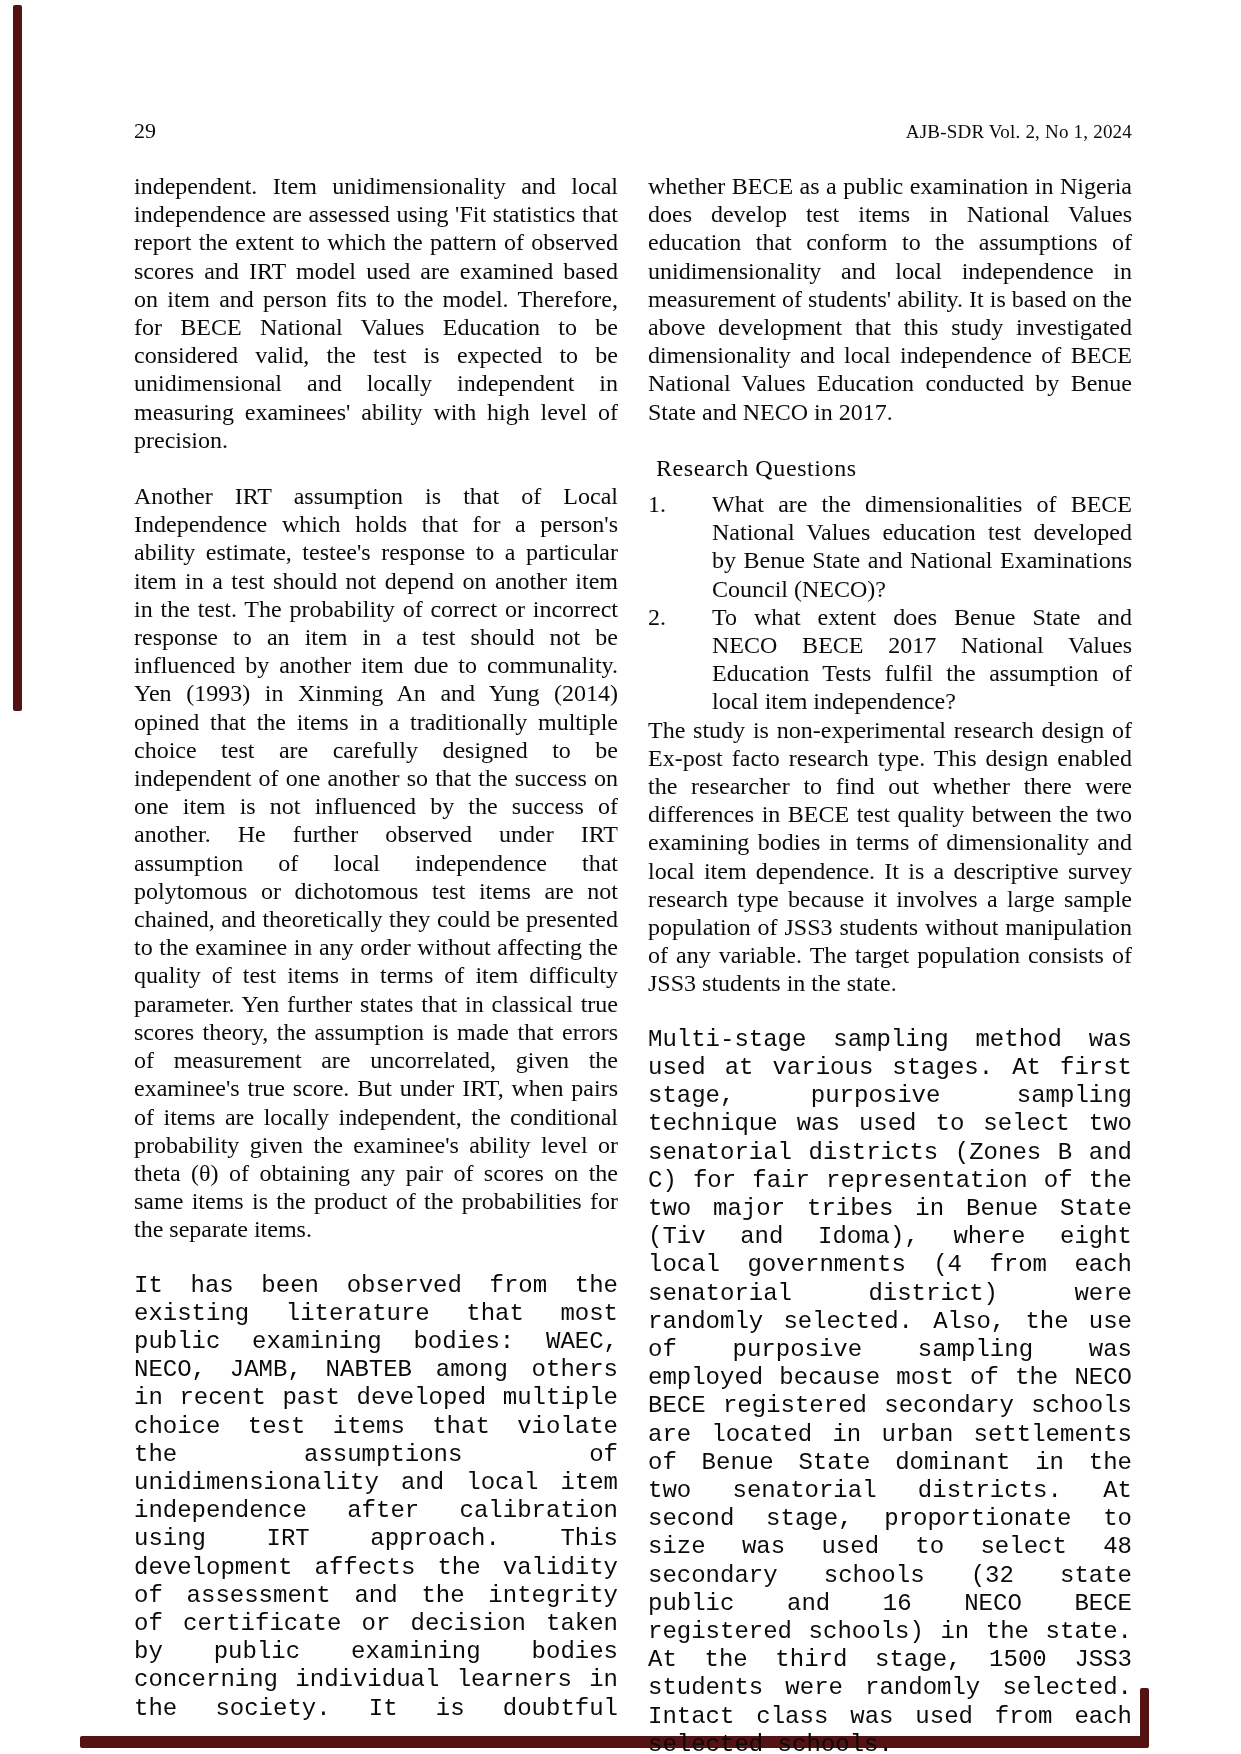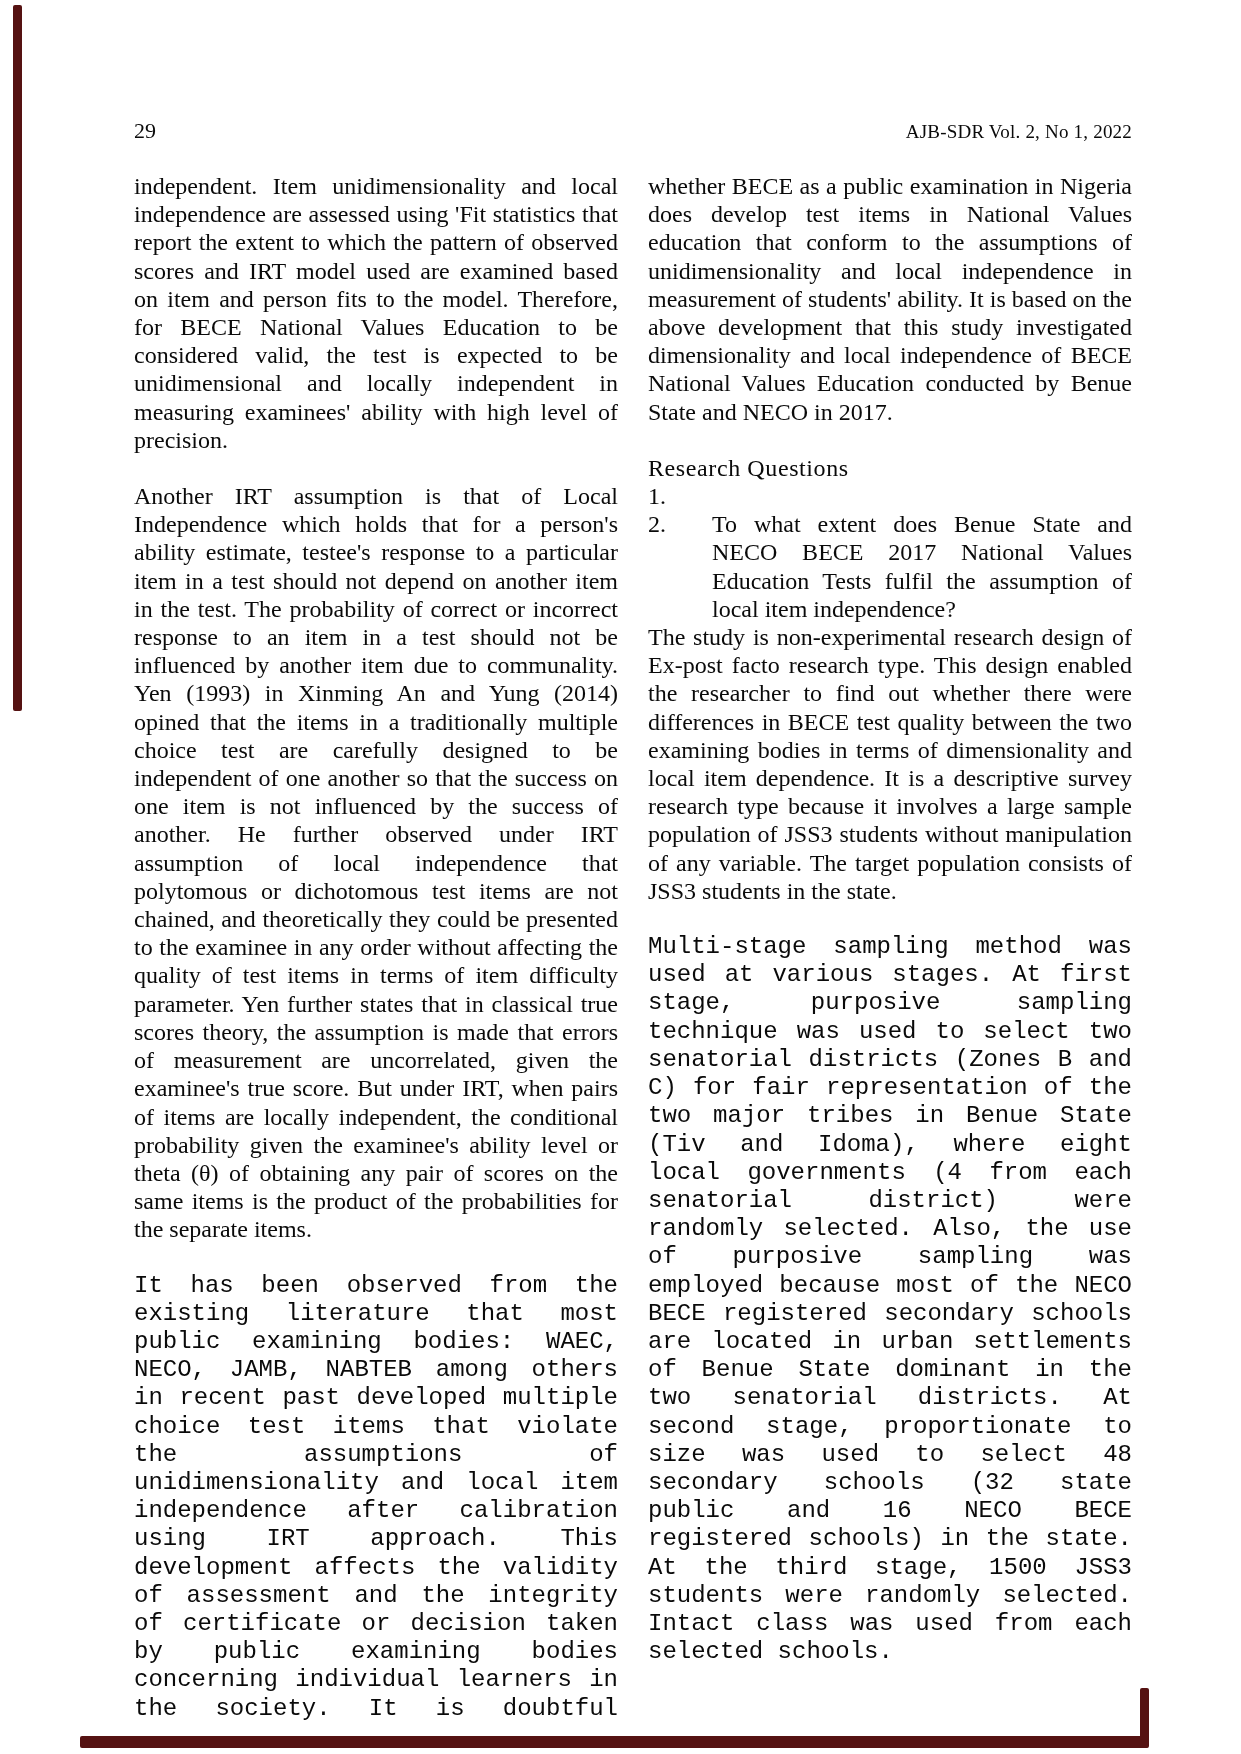--- a/index.html
+++ b/index.html
@@ -50,57 +50,58 @@
     font-size: 24px;
     line-height: 28.2px;
     text-align: justify;
   }
   .col p { margin: 0 0 28px 0; }
   .col p:last-child { margin-bottom: 0; font-family: Liberation Mono, monospace; }
   p.continues { text-align-last: justify; }
 
   .section-heading {
     letter-spacing: 0.6px;
-    margin: 0;
+    margin: 8px;
     text-align: left;
   }
   .heading-gap-above { margin-top: 28px; }
 
   .rq-list { margin: 0 0 0 0; }
   .rq-item { display: flex; }
   .rq-num  { width: 64px; flex: none; text-align: left; }
   .rq-text { flex: 1; text-align: justify; }
 </style>
 </head>
 <body>
 
 <div class="scan-mark scan-left"></div>
 <div class="scan-mark scan-bottom"></div>
 <div class="scan-mark scan-right"></div>
 
 <div class="page-header">
   <span class="page-number">29</span>
-  <span class="journal-ref">AJB-SDR Vol. 2, No 1, 2022</span>
+  <span class="journal-ref">AJB-SDR Vol. 2, No 1, 2024</span>
 </div>
 
 <div class="content">
 
   <div class="col">
     <p>independent. Item unidimensionality and local independence are assessed using 'Fit statistics that report the extent to which the pattern of observed scores and IRT model used are examined based on item and person fits to the model. Therefore, for BECE National Values Education to be considered valid, the test is expected to be unidimensional and locally independent in measuring examinees' ability with high level of precision.</p>
     <p>Another IRT assumption is that of Local Independence which holds that for a person's ability estimate, testee's response to a particular item in a test should not depend on another item in the test. The probability of correct or incorrect response to an item in a test should not be influenced by another item due to communality. Yen (1993) in Xinming An and Yung (2014) opined that the items in a traditionally multiple choice test are carefully designed to be independent of one another so that the success on one item is not influenced by the success of another. He further observed under IRT assumption of local independence that polytomous or dichotomous test items are not chained, and theoretically they could be presented to the examinee in any order without affecting the quality of test items in terms of item difficulty parameter. Yen further states that in classical true scores theory, the assumption is made that errors of measurement are uncorrelated, given the examinee's true score. But under IRT, when pairs of items are locally independent, the conditional probability given the examinee's ability level or theta (θ) of obtaining any pair of scores on the same items is the product of the probabilities for the separate items.</p>
     <p class="continues">It has been observed from the existing literature that most public examining bodies: WAEC, NECO, JAMB, NABTEB among others in recent past developed multiple choice test items that violate the assumptions of unidimensionality and local item independence after calibration using IRT approach. This development affects the validity of assessment and the integrity of certificate or decision taken by public examining bodies concerning individual learners in the society. It is doubtful</p>
   </div>
 
   <div class="col">
     <p>whether BECE as a public examination in Nigeria does develop test items in National Values education that conform to the assumptions of unidimensionality and local independence in measurement of students' ability. It is based on the above development that this study investigated dimensionality and local independence of BECE National Values Education conducted by Benue State and NECO in 2017.</p>
 
     <div class="section-heading">Research Questions</div>
     <div class="rq-list">
       <div class="rq-item">
         <span class="rq-num">1.</span>
+        <span class="rq-text">What are the dimensionalities of BECE National Values education test developed by Benue State and National Examinations Council (NECO)?</span>
       </div>
       <div class="rq-item">
         <span class="rq-num">2.</span>
         <span class="rq-text">To what extent does Benue State and NECO BECE 2017 National Values Education Tests fulfil the assumption of local item independence?</span>
       </div>
     </div>
 
     <p>The study is non-experimental research design of Ex-post facto research type. This design enabled the researcher to find out whether there were differences in BECE test quality between the two examining bodies in terms of dimensionality and local item dependence. It is a descriptive survey research type because it involves a large sample population of JSS3 students without manipulation of any variable. The target population consists of JSS3 students in the state.</p>
     <p>Multi-stage sampling method was used at various stages. At first stage, purposive sampling technique was used to select two senatorial districts (Zones B and C) for fair representation of the two major tribes in Benue State (Tiv and Idoma), where eight local governments (4 from each senatorial district) were randomly selected. Also, the use of purposive sampling was employed because most of the NECO BECE registered secondary schools are located in urban settlements of Benue State dominant in the two senatorial districts. At second stage, proportionate to size was used to select 48 secondary schools (32 state public and 16 NECO BECE registered schools) in the state. At the third stage, 1500 JSS3 students were randomly selected. Intact class was used from each selected schools.</p>
   </div>

